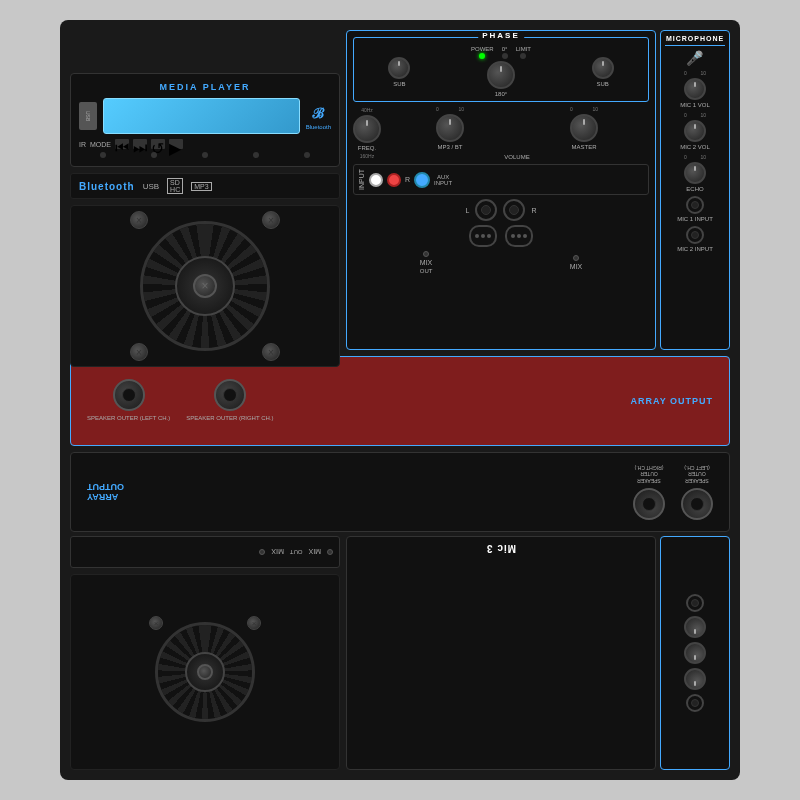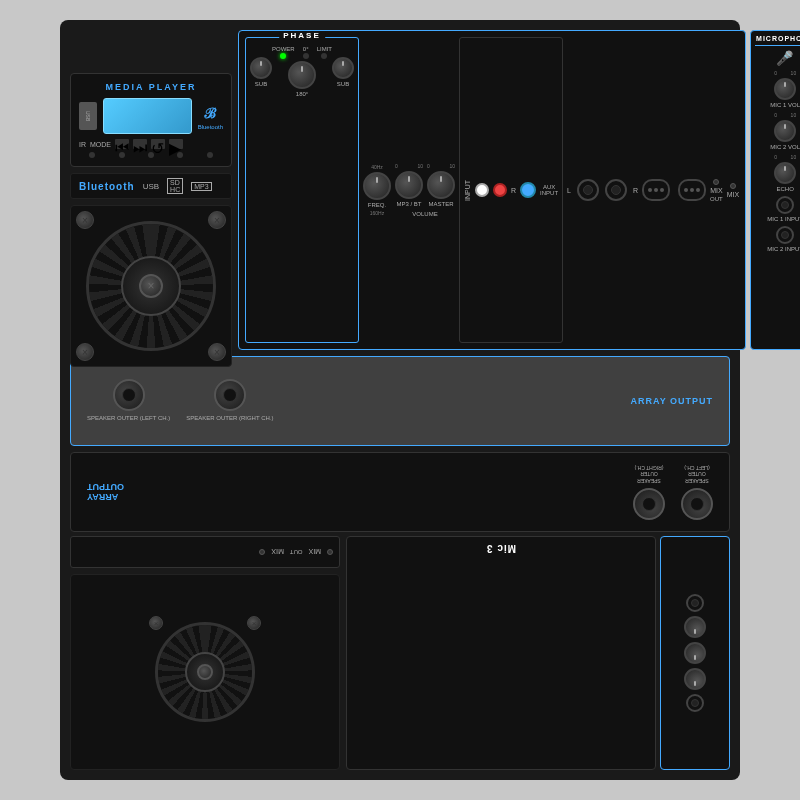--- a/index.html
+++ b/index.html
@@ -219,21 +219,21 @@
       gap: 4px;
     }
 
     .main-controls {
       flex: 1;
       background: #111;
       border: 1px solid #222;
       border-radius: 4px;
       padding: 6px;
       display: flex;
-      flex-direction: row;
+      flex-direction: column;
       gap: 4px;
     }
 
     .phase-section {
       border: 1px solid #4af;
       border-radius: 3px;
       padding: 4px;
       position: relative;
     }
     .section-title {
@@ -467,21 +467,21 @@
       content: '';
       width: 6px; height: 6px;
       border-radius: 50%;
       background: #222;
       border: 1px solid #333;
     }
 
     
     .middle-section {
       height: 90px;
-      background: #404040;
+      background: #7f1d1d;
       border: 1px solid #333;
       border-radius: 4px;
       display: flex;
       align-items: center;
       gap: 10px;
       padding: 8px 16px;
     }
     .speaker-group {
       display: flex;
       gap: 16px;

